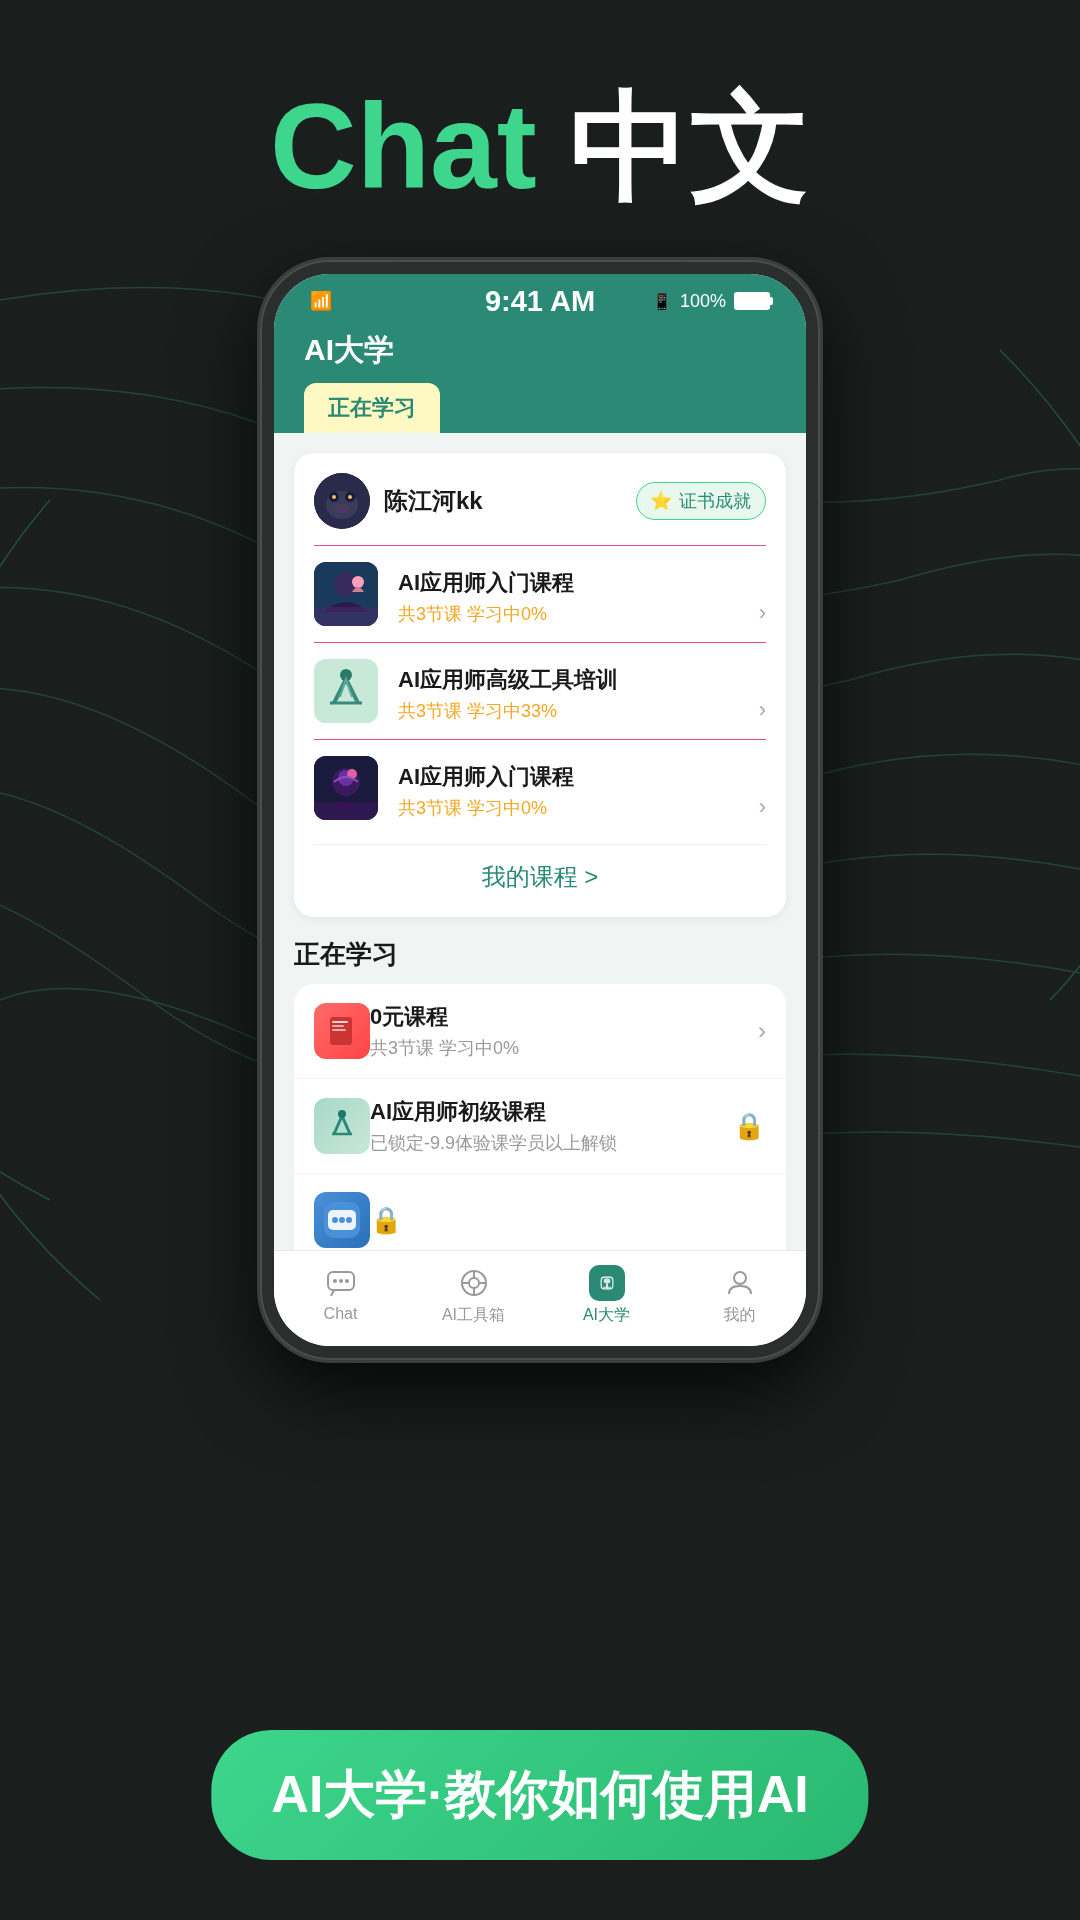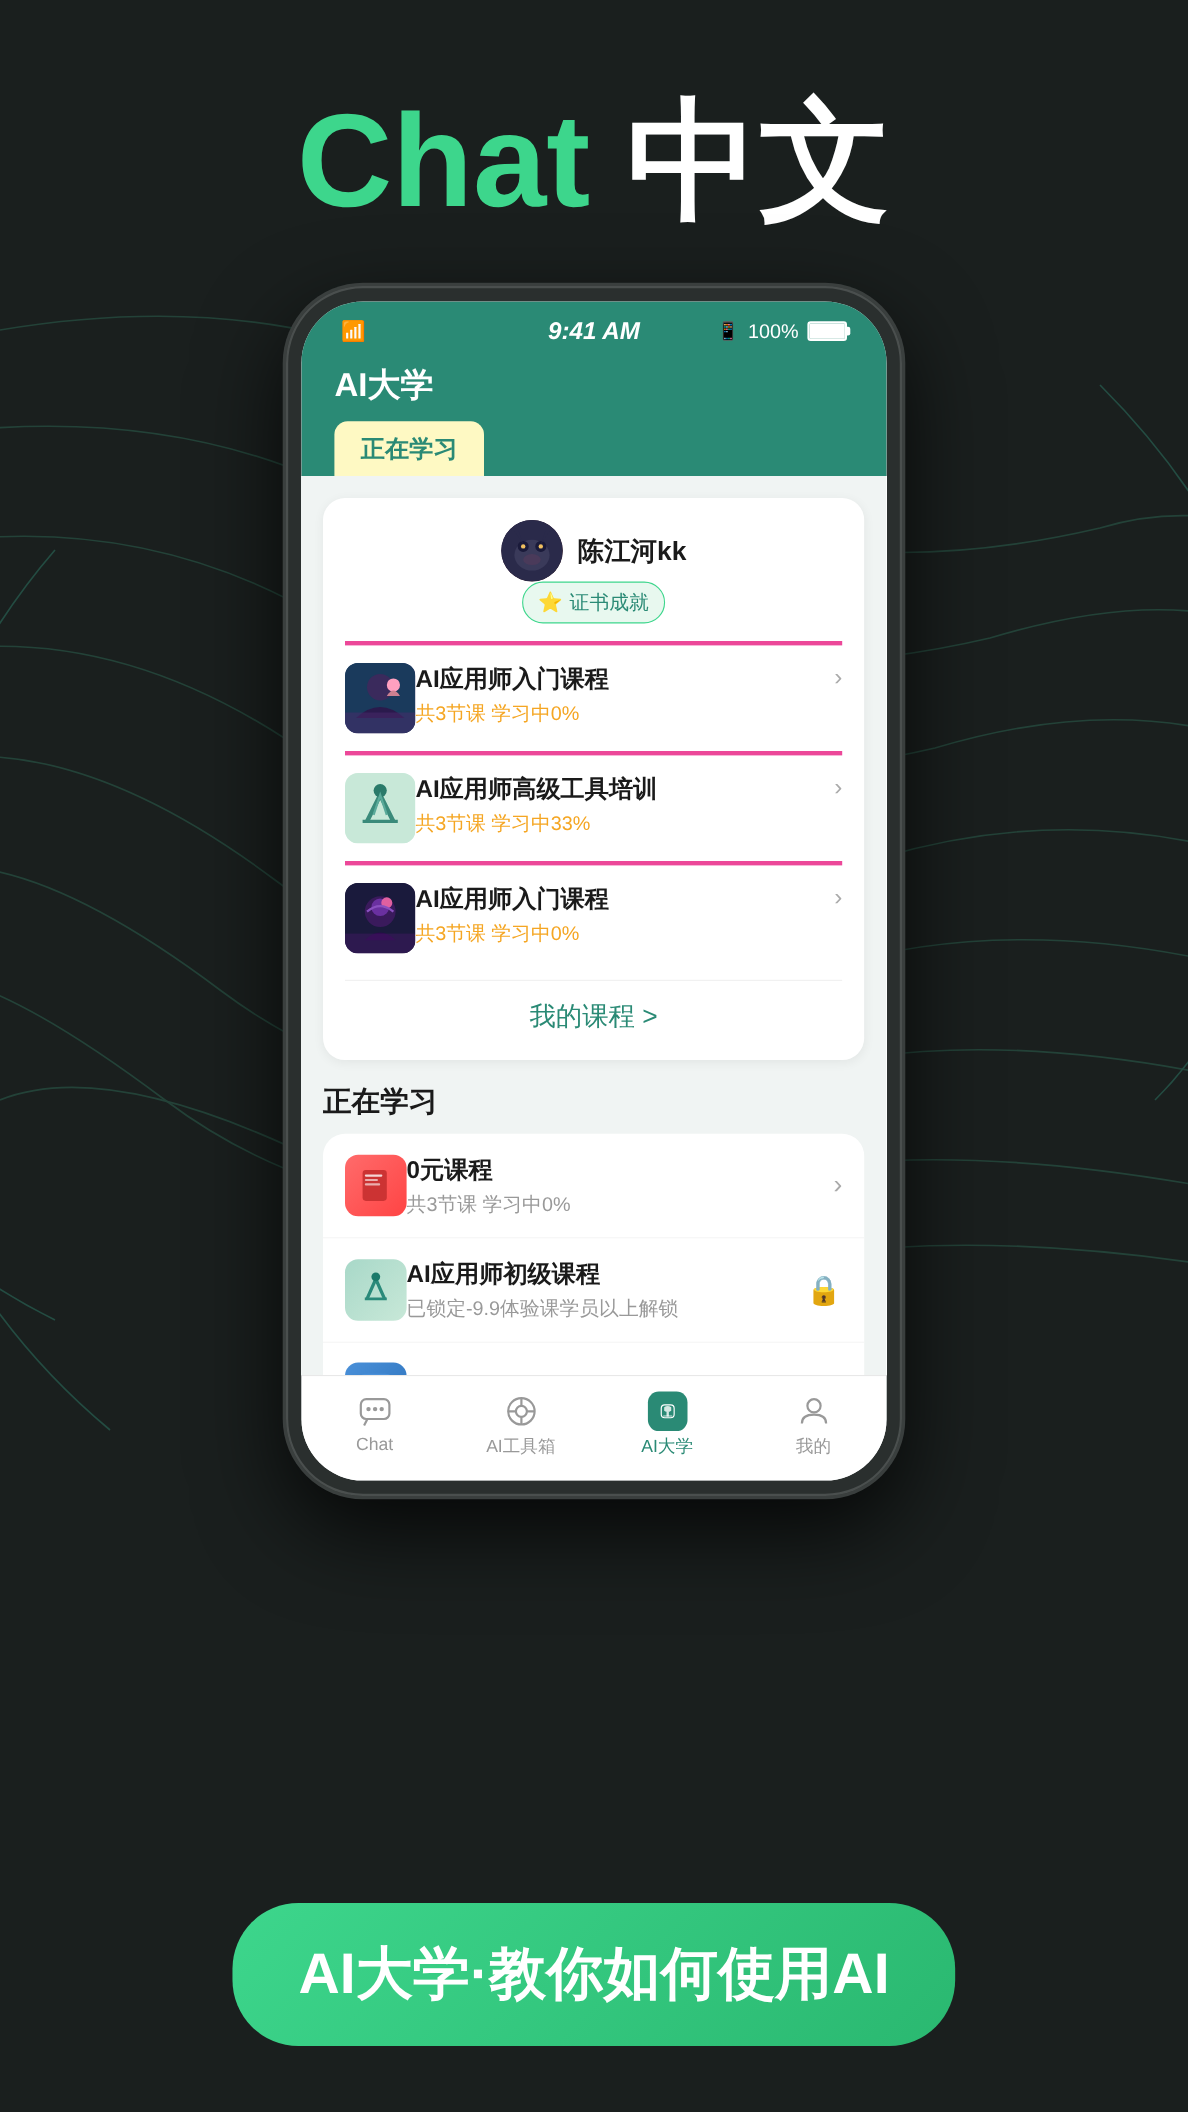--- a/index.html
+++ b/index.html
@@ -76,26 +76,25 @@
       background: #2a8a75;
       padding: 16px 36px 8px;
       display: flex;
       justify-content: space-between;
       align-items: center;
       flex-shrink: 0;
     }
 
     .status-time {
       color: white;
-      font-size: 22px;
+      font-size: 29px;
       font-weight: 600;
       position: absolute;
       left: 50%;
       transform: translateX(-50%);
-      font-style: italic;
     }
 
     .status-left {
       display: flex;
       align-items: center;
     }
 
     .status-right {
       display: flex;
       align-items: center;
@@ -179,21 +178,20 @@
       border-radius: 20px;
       padding: 20px;
       box-shadow: 0 2px 10px rgba(0,0,0,0.06);
     }
 
     .user-row {
       display: flex;
       align-items: center;
       justify-content: space-between;
       margin-bottom: 16px;
-      flex-direction: column;
     }
 
     .user-info {
       display: flex;
       align-items: center;
       gap: 14px;
     }
 
     .avatar {
       width: 56px;
@@ -232,24 +230,24 @@
       display: flex;
       align-items: center;
       gap: 6px;
       font-size: 18px;
       color: #2a8a75;
     }
 
     
     .course-item {
       display: flex;
-      align-items: flex-start;
+      align-items: flex-end;
       padding: 16px 0;
-      border-top: 4px solid #ec4899;
-      gap: 0;
+      border-top: 1px solid #ec4899;
+      gap: 20px;
     }
 
     .course-thumb {
       width: 64px;
       height: 64px;
       border-radius: 12px;
       overflow: hidden;
       flex-shrink: 0;
     }
 

